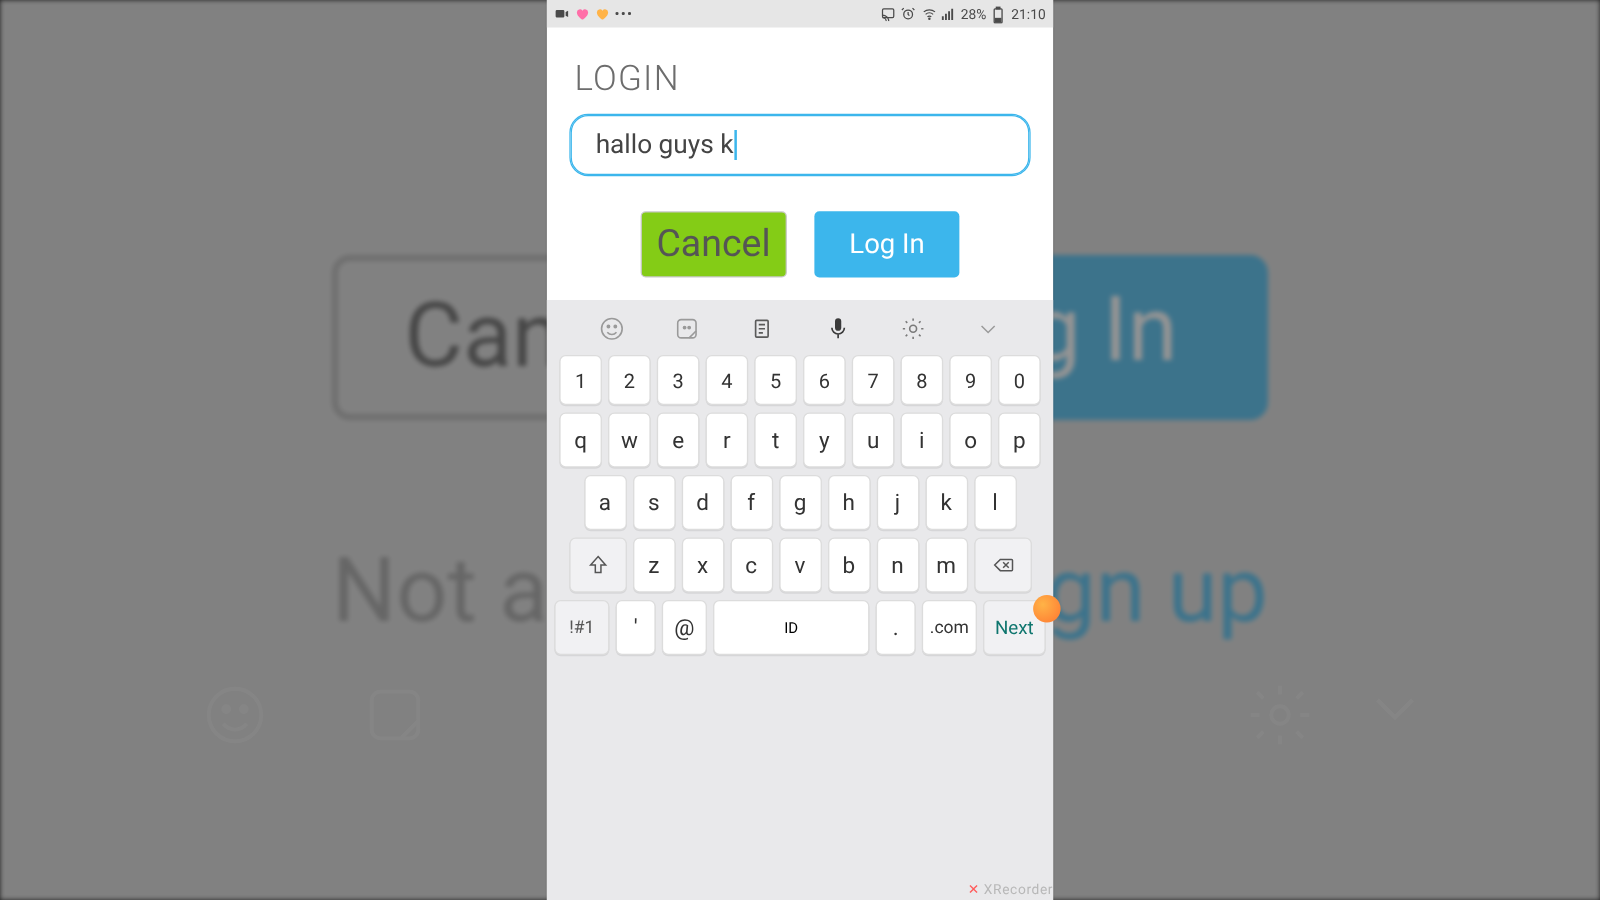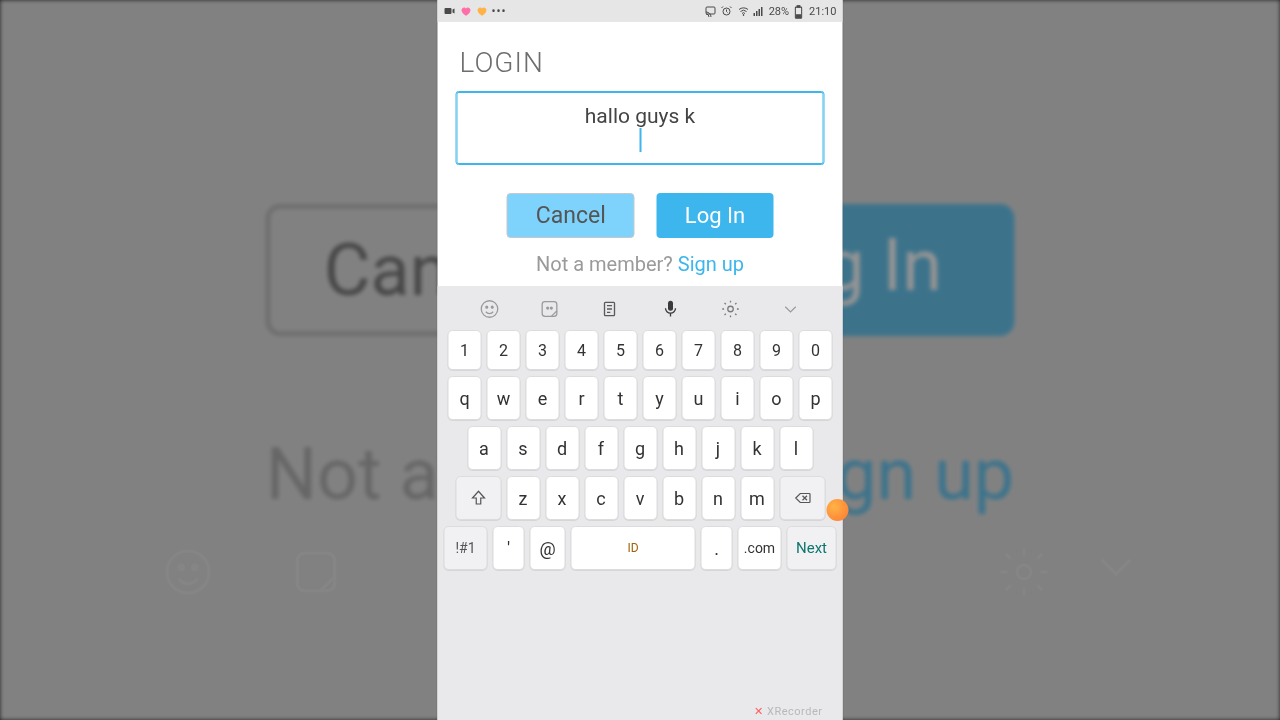--- a/index.html
+++ b/index.html
@@ -56,41 +56,41 @@
     padding: 18px 18px 4px 18px;
     flex: 0 0 auto;
   }
   .login-title {
     font-size: 28px; font-weight: 300; letter-spacing: 1px;
     color: #6d6d6d; margin: 6px 0 12px 4px;
   }
   .field {
     width: 100%;
     border: 1.5px solid #c8c8c8;
-    border-radius: 3px;
+    border-radius: 15px;
     padding: 12px 20px;
     font-size: 21px;
     color: #444;
     background:#fff;
     margin-bottom: 28px;
-    display:flex; align-items:center;flex-direction:column;
+    display:flex; align-items:center;
   }
   .field.focused { border-color:#3cb6ec; box-shadow: 0 0 0 1px #3cb6ec inset; }
   .placeholder { color:#b3b3b3; }
   .cursor {
     display:inline-block; width:1.5px; height:24px;
     background:#3cb6ec; margin-left:1px; vertical-align:middle;
     animation: blink 1s steps(1) infinite;
   }
   @keyframes blink { 50% { opacity:0; } }
 
   .btnrow { display:flex; justify-content:center; gap:22px; margin: 24px 0 14px 0; }
   .btn-cancel {
-    border:1.5px solid #c8c8c8; background:#7dd3fc; color:#555;
-    font-size:23px; padding:8px 28px; border-radius:4px;
+    border:1.5px solid #c8c8c8; background:#84cc16; color:#555;
+    font-size:30px; padding:8px 12px; border-radius:4px;
   }
   .btn-login {
     border:none; background:#3cb6ec; color:#fff;
     font-size:22px; padding:8px 28px; border-radius:4px;
   }
   .notmember { text-align:center; font-size:20px; color:#9a9a9a; margin-bottom:6px;}
   .notmember a { color:#3cb6ec; text-decoration:none; }
 
   
   .kb {
@@ -121,21 +121,21 @@
   .key.next { color:#0f766e; font-size:15px; }
   .key.sym { font-size:14px; }
 
   .rec-badge {
     position:absolute; right:-6px; top:50%;
     width:22px; height:22px; border-radius:50%;
     background: radial-gradient(circle at 35% 35%, #ffb347, #ff7730);
     transform: translateY(-4px);
   }
   .watermark {
-    position:absolute; right:20px; bottom:2px;
+    position:absolute; right:0; bottom:2px;
     font-size:11px; color:#b8b8b8; letter-spacing:0.5px;
   }
   .watermark b { color:#ff5c5c; font-weight:normal; }
 
   svg { display:block; }
 </style>
 </head>
 <body>
 
 <div class="bg-layer">
@@ -244,23 +244,20 @@
       <span>hallo guys k</span>
         <span class="cursor"></span>
     </div>
 
 
     <div class="btnrow">
       <button class="btn-cancel"><span>Cancel</span></button>
       <button class="btn-login"><span>Log In</span></button>
     </div>
 
-    <div class="notmember">
-      <span>Not a member? </span><a href="#"><span>Sign up</span></a>
-    </div>
   </div>
 
   <div class="kb">
     <div class="kb-toolbar">
       <span class="kb-tool">
         <svg width="22" height="22" viewBox="0 0 24 24" fill="none" stroke="#9a9a9a" stroke-width="1.4">
             <circle cx="12" cy="12" r="9"></circle>
             <circle cx="9" cy="10" r="1" fill="#9a9a9a"></circle>
             <circle cx="15" cy="10" r="1" fill="#9a9a9a"></circle>
             <path d="M8 15c1 1.2 2.4 2 4 2s3-.8 4-2"></path>
@@ -360,21 +357,21 @@
         <div class="key special sym" style="min-width:44px;">
             <span>!#1</span>
           </div>
         <div class="key" style="min-width:32px;">
             <span>'</span>
           </div>
         <div class="key" style="min-width:36px;">
             <span>@</span>
           </div>
         <div class="key space">
-            <span style="font-size:12px;color:#a16207;">ID</span>
+            <span style="font-size:12px;color:#000000;">ID</span>
           </div>
         <div class="key" style="min-width:32px;">
             <span>.</span>
           </div>
         <div class="key" style="min-width:44px;font-size:14px;">
             <span>.com</span>
           </div>
         <div class="key special next" style="min-width:50px;">
             <span>Next</span>
           </div>

